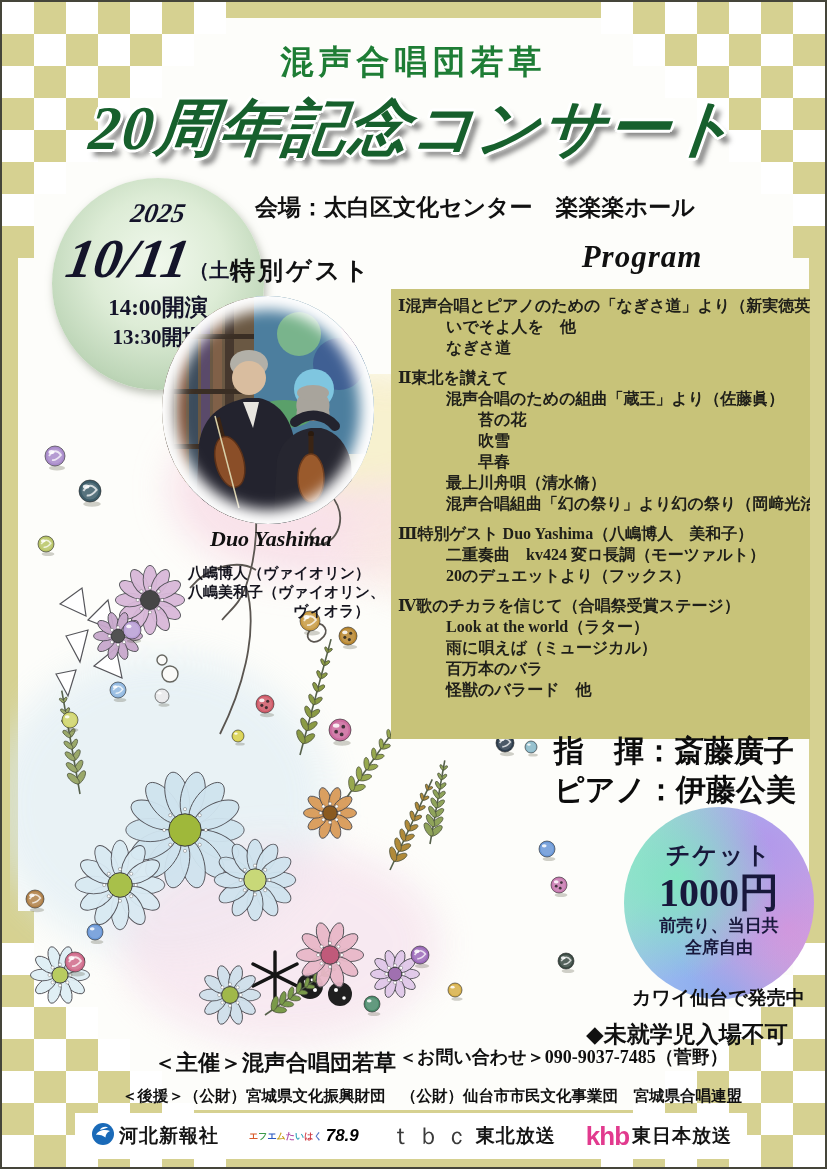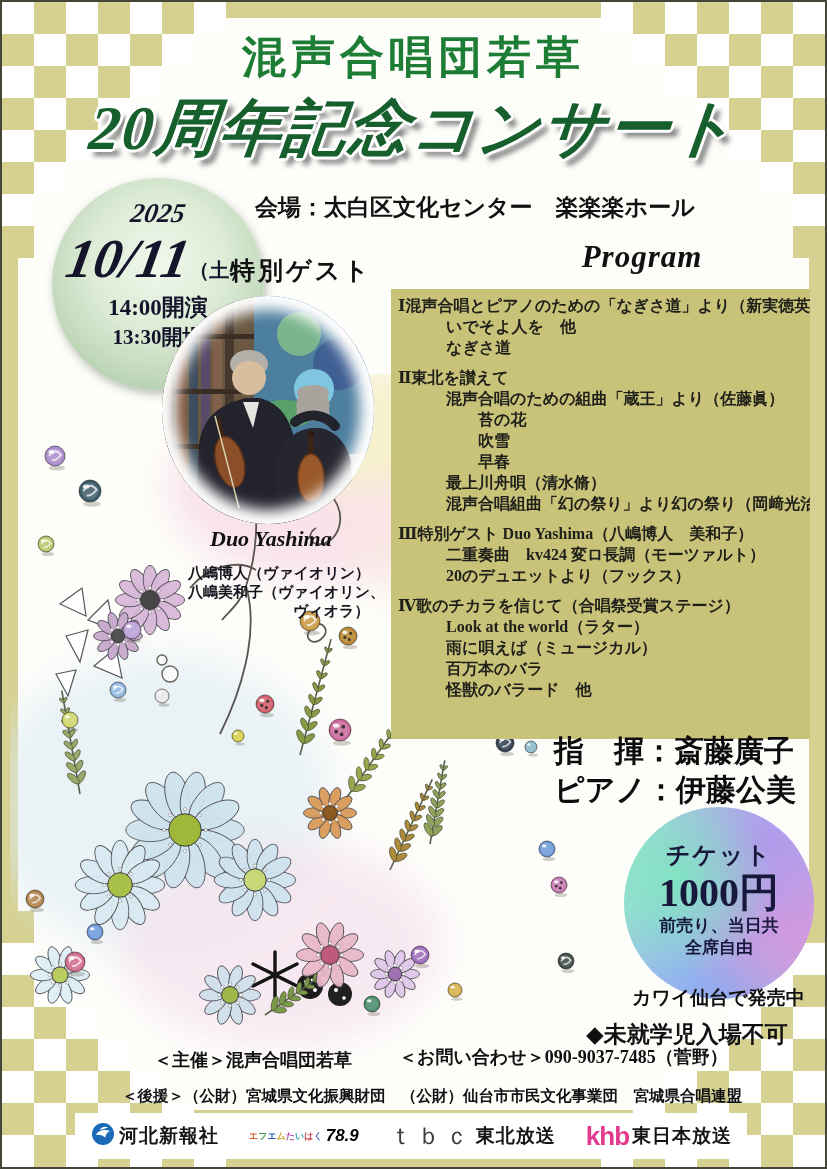--- a/index.html
+++ b/index.html
@@ -9,21 +9,21 @@
   .logo-strip{position:absolute;left:73px;top:1111px;width:672px;height:46px;background:#ffffff;z-index:3;display:flex;align-items:center;justify-content:center;gap:30px;font-family:"Liberation Sans","DejaVu Sans",sans-serif;}
   .checker{position:absolute;width:224px;height:256px;z-index:1;
     background:repeating-conic-gradient(#d6d191 0% 25%, #ffffff 0% 50%);
     background-size:64px 64px;
     clip-path:polygon(0 0,224px 0,224px 32px,192px 32px,192px 64px,160px 64px,160px 96px,128px 96px,128px 128px,96px 128px,96px 160px,64px 160px,64px 192px,32px 192px,32px 256px,0 256px);}
   .checker.tl{left:0;top:0;}
   .checker.tr{right:0;top:0;transform:scaleX(-1);}
   .checker.bl{left:0;bottom:0;transform:scaleY(-1);}
   .checker.br{right:0;bottom:0;transform:scale(-1,-1);}
 
-  .club-name{position:absolute;left:0;top:26px;width:100%;text-align:center;font-size:44px;font-weight:bold;color:#1e7d35;letter-spacing:5px;z-index:3;}
+  .club-name{position:absolute;left:0;top:38px;width:100%;text-align:center;font-size:33px;font-weight:bold;color:#1e7d35;letter-spacing:5px;z-index:3;}
   .main-title{position:absolute;left:0;top:84px;width:100%;text-align:center;font-size:62px;font-weight:bold;font-style:italic;color:#17602d;transform:skewX(-6deg);letter-spacing:2px;z-index:3;
     text-shadow:-2px -2px 0 #fff,2px -2px 0 #fff,-2px 2px 0 #fff,2px 2px 0 #fff,0 -3px 0 #fff,0 3px 0 #fff,-3px 0 0 #fff,3px 0 0 #fff,7px 7px 5px rgba(110,110,110,.85);}
 
   .date-circle{position:absolute;left:50px;top:176px;width:212px;height:212px;border-radius:50%;z-index:3;text-align:center;color:#14142a;
     background:radial-gradient(circle at 50% 40%,#f0f8ec 0%,#ddecd6 40%,#bed6b8 72%,#9bb997 100%);
     box-shadow:2px 4px 8px rgba(120,130,110,.5);}
   .dc-year{margin-top:20px;font-size:27px;font-weight:bold;font-style:italic;transform:skewX(-10deg);}
   .dc-dateline{line-height:1.0;margin-top:2px;}
   .dc-date{font-size:55px;font-weight:bold;font-style:italic;display:inline-block;transform:skewX(-10deg);}
   .dc-wd{font-size:20px;font-weight:bold;}
@@ -48,21 +48,21 @@
       radial-gradient(circle at 72% 20%, rgba(178,150,235,.95) 0%, rgba(178,150,235,0) 60%),
       radial-gradient(circle at 86% 62%, rgba(225,150,215,.9) 0%, rgba(225,150,215,0) 55%),
       radial-gradient(circle at 55% 96%, rgba(130,170,240,.9) 0%, rgba(130,170,240,0) 60%),
       linear-gradient(120deg,#9ae8cc,#a8c0ee 50%,#cfa2e2);}
   .tc-label{margin-top:32px;font-size:24px;font-weight:bold;letter-spacing:2px;}
   .tc-price{font-size:40px;font-weight:bold;line-height:1.1;}
   .tc-note{font-size:17px;font-weight:bold;white-space:pre;line-height:22px;}
 
   .sale-info{position:absolute;left:630px;top:983px;font-size:19px;font-weight:bold;color:#101010;z-index:3;}
   .notice{position:absolute;left:584px;top:1017px;font-size:23px;font-weight:bold;color:#101010;z-index:3;}
-  .organizer{position:absolute;left:152px;top:1046px;font-size:18px;font-weight:bold;color:#101010;z-index:3;}
+  .organizer{position:absolute;left:152px;top:1046px;font-size:22px;font-weight:bold;color:#101010;z-index:3;}
   .contact{position:absolute;left:397px;top:1043px;font-size:18px;font-weight:bold;color:#101010;z-index:3;}
   .support{position:absolute;left:120px;top:1084px;font-size:15.5px;font-weight:bold;color:#101010;z-index:3;}
 
   .logo{display:flex;align-items:center;gap:3px;}
   .logo .jp{font-size:19px;font-weight:bold;color:#151515;letter-spacing:1px;}
   .datefm-name{font-size:9px;font-weight:bold;letter-spacing:0;}
   .datefm-freq{font-size:17px;font-weight:bold;font-style:italic;color:#000000;}
   .tbc-latin{font-size:24px;color:#3a3a3a;letter-spacing:4px;font-family:"Liberation Serif","DejaVu Serif",serif;}
   .khb-latin{font-size:26px;font-weight:bold;color:#e23a8e;letter-spacing:-1px;}
 

